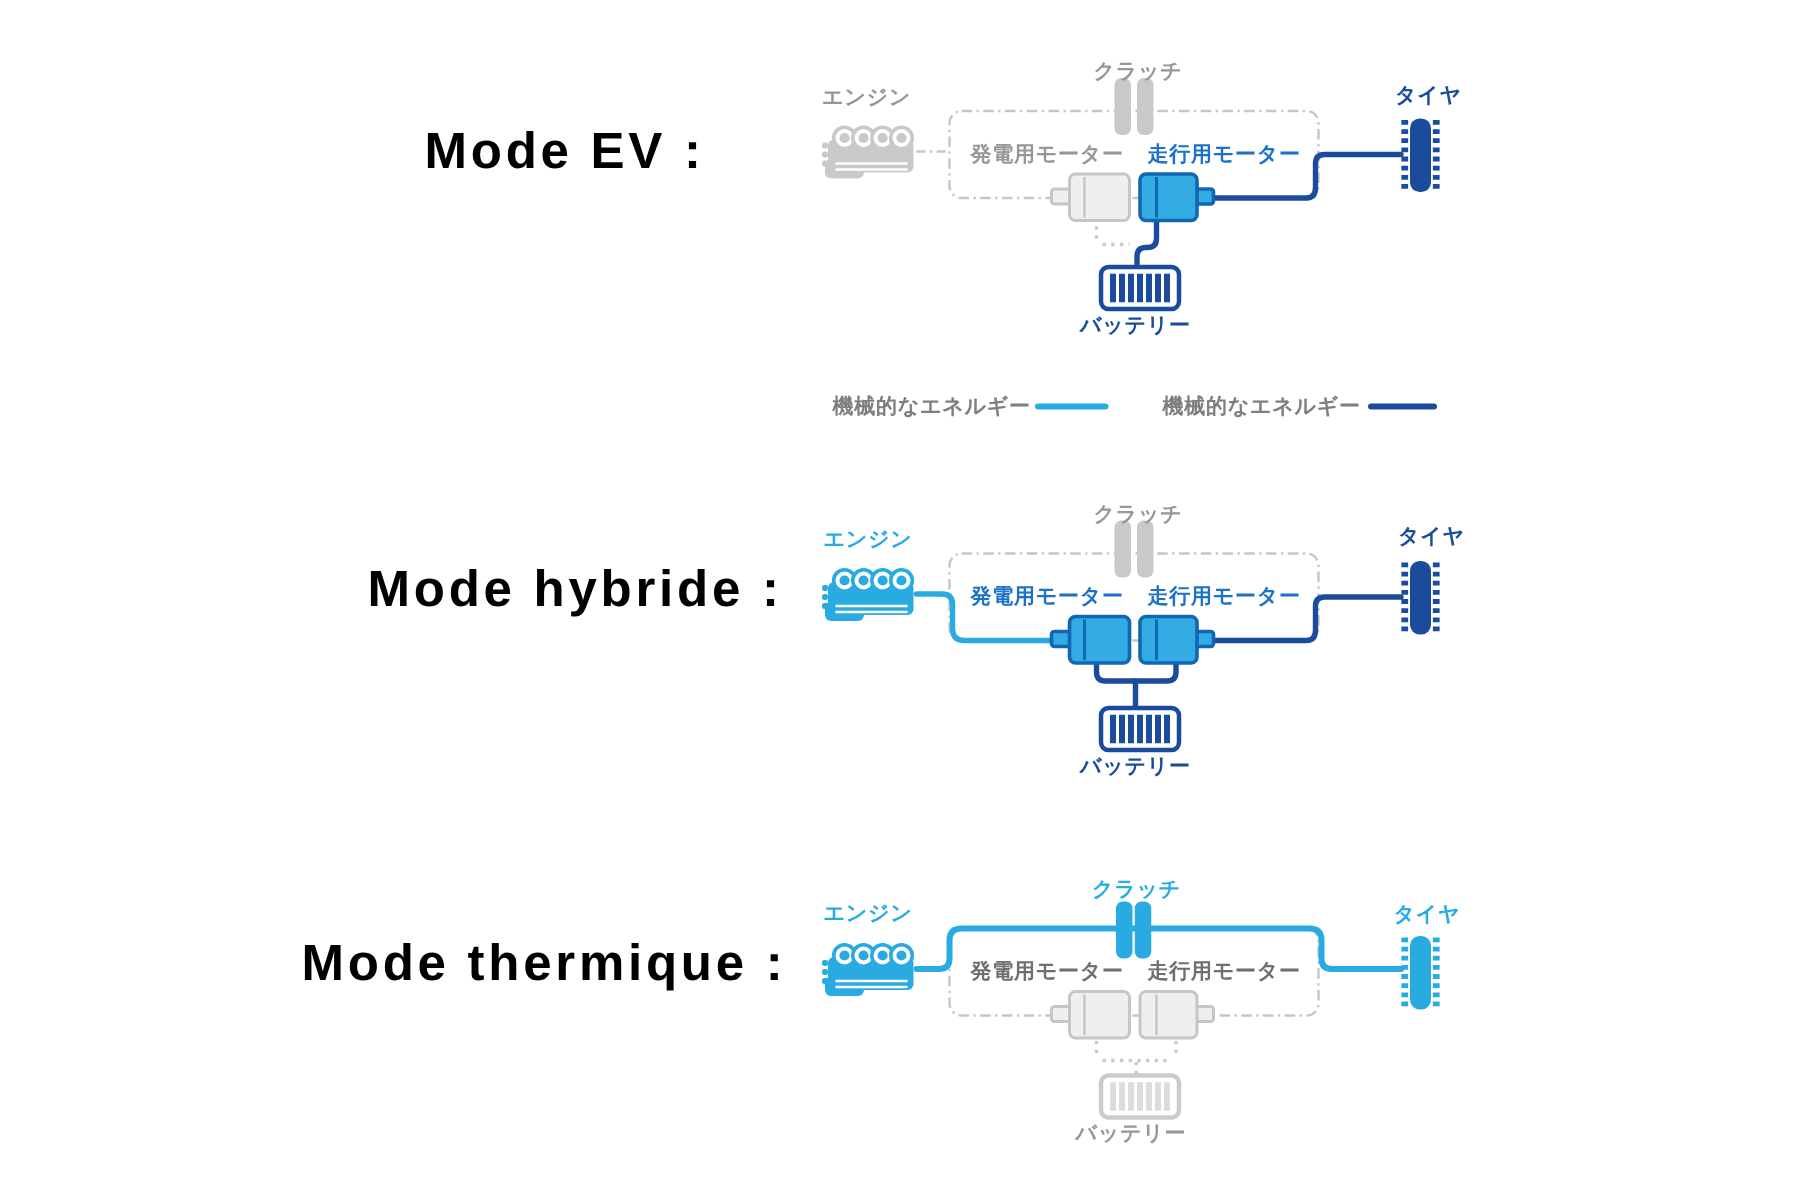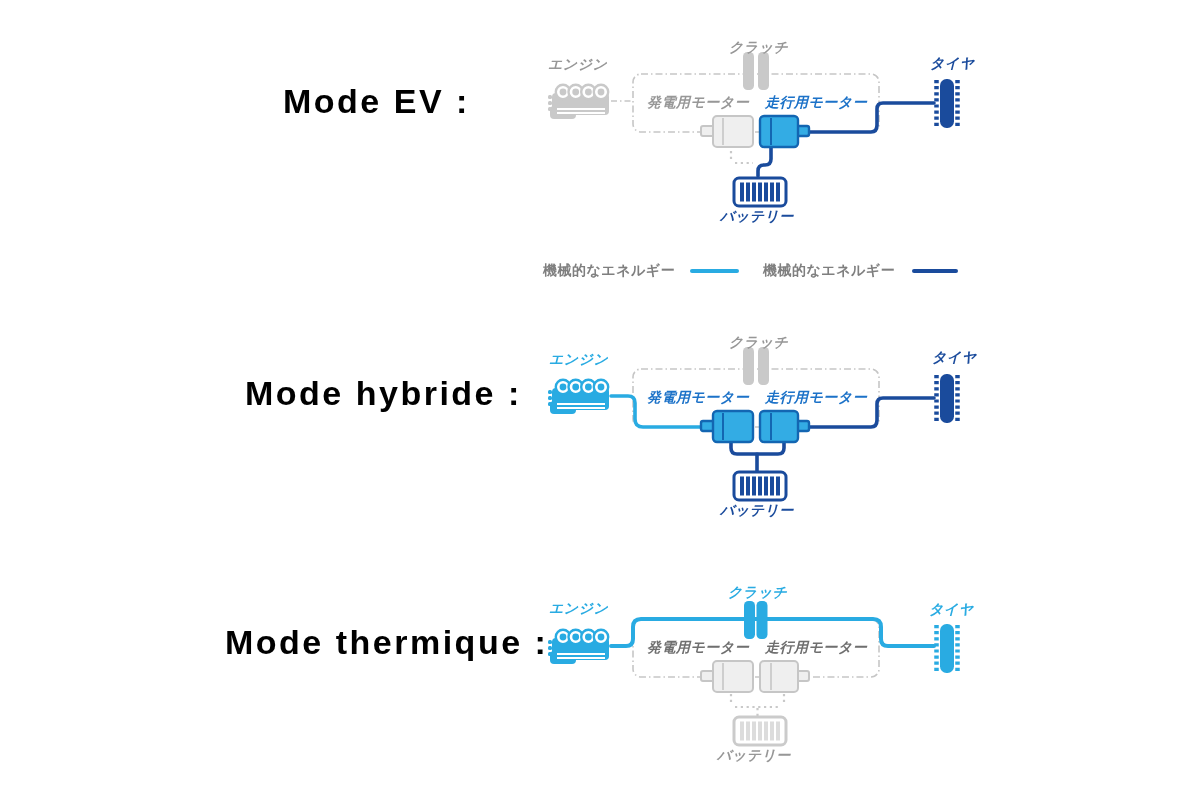--- a/index.html
+++ b/index.html
@@ -1,25 +1,25 @@
 <!DOCTYPE html>
 <html><head>
 <meta charset="utf-8">
 <style>
   html,body{margin:0;padding:0;background:#ffffff;}
   #stage{position:relative;width:1200px;height:800px;background:#ffffff;overflow:hidden;
          font-family:"Liberation Sans","DejaVu Sans",sans-serif;}
   .mode{position:absolute;font-weight:700;font-size:34px;letter-spacing:2.5px;color:#000;white-space:nowrap;}
-  .jl{position:absolute;font-weight:700;font-size:14px;letter-spacing:0.5px;white-space:nowrap;font-style:italic;}
+  .jl{position:absolute;font-weight:700;font-size:14px;letter-spacing:0.5px;white-space:nowrap;}
   .lab-gray{color:#979797;}
   .lab-gdark{color:#6f6f6f;}
   .lab-cyan{color:#29abe2;}
   .lab-navy{color:#1a4b9c;}
   .lab-blue{color:#1c72c8;}
-  .legend-text{position:absolute;font-weight:700;font-size:14px;letter-spacing:0.5px;color:#7f7f7f;white-space:nowrap;}
+  .legend-text{position:absolute;font-weight:700;font-size:14px;letter-spacing:0.5px;color:#7f7f7f;white-space:nowrap;margin-left:12px;}
   .legend-line{position:absolute;height:4px;border-radius:2px;}
   svg{position:absolute;left:0;top:0;}
 
   
   .wire-e{stroke:#1a4b9c;stroke-width:3.6;fill:none;stroke-linecap:round;stroke-linejoin:round;}
   .wire-m{stroke:#29abe2;stroke-width:3.6;fill:none;stroke-linecap:round;stroke-linejoin:round;}
   .wire-m-thick{stroke:#29abe2;stroke-width:4;fill:none;stroke-linecap:round;stroke-linejoin:round;}
   .dashbox{fill:none;stroke:#c6c6c6;stroke-width:1.6;stroke-dasharray:7 3 1.5 3;}
   .dash{stroke:#c6c6c6;stroke-width:1.6;fill:none;stroke-dasharray:6 3 1.5 3;}
   .dotwire{stroke:#c9c9c9;stroke-width:2.2;fill:none;stroke-dasharray:2.2 3.6;}
@@ -220,21 +220,21 @@
       <g class="tire-cyan" transform="translate(934,624)">
         <line class="t-tread" x1="2.5" y1="1" x2="2.5" y2="48"></line>
         <line class="t-tread" x1="23.5" y1="1" x2="23.5" y2="48"></line>
         <rect class="t-bar" x="6" y="0" width="14" height="49" rx="6.5"></rect>
       </g>
     </g>
   </svg>
 
   <div class="mode" style="left:245px;top:374px;">Mode hybride :</div>
   <div class="mode" style="left:283px;top:82px;">Mode EV :</div>
-  <div class="mode" style="left:225px;top:623px;">Mode thermique :</div>
+  <div class="mode" style="left:201px;top:623px;">Mode thermique :</div>
 
   <div class="jl lab-gray" style="left:548px;top:56px;">エンジン</div>
   <div class="jl lab-gray" style="left:729px;top:39px;">クラッチ</div>
   <div class="jl lab-navy" style="left:930px;top:55px;">タイヤ</div>
   <div class="jl lab-gray" style="left:647px;top:94px;">発電用モーター</div>
   <div class="jl lab-blue" style="left:765px;top:94px;">走行用モーター</div>
   <div class="jl lab-navy" style="left:720px;top:208px;">バッテリー</div>
 
   <div class="legend-text" style="left:543px;top:262px;">機械的なエネルギー</div>
   <div class="legend-line" style="left:690px;top:269px;width:49px;background:#29abe2;"></div>

